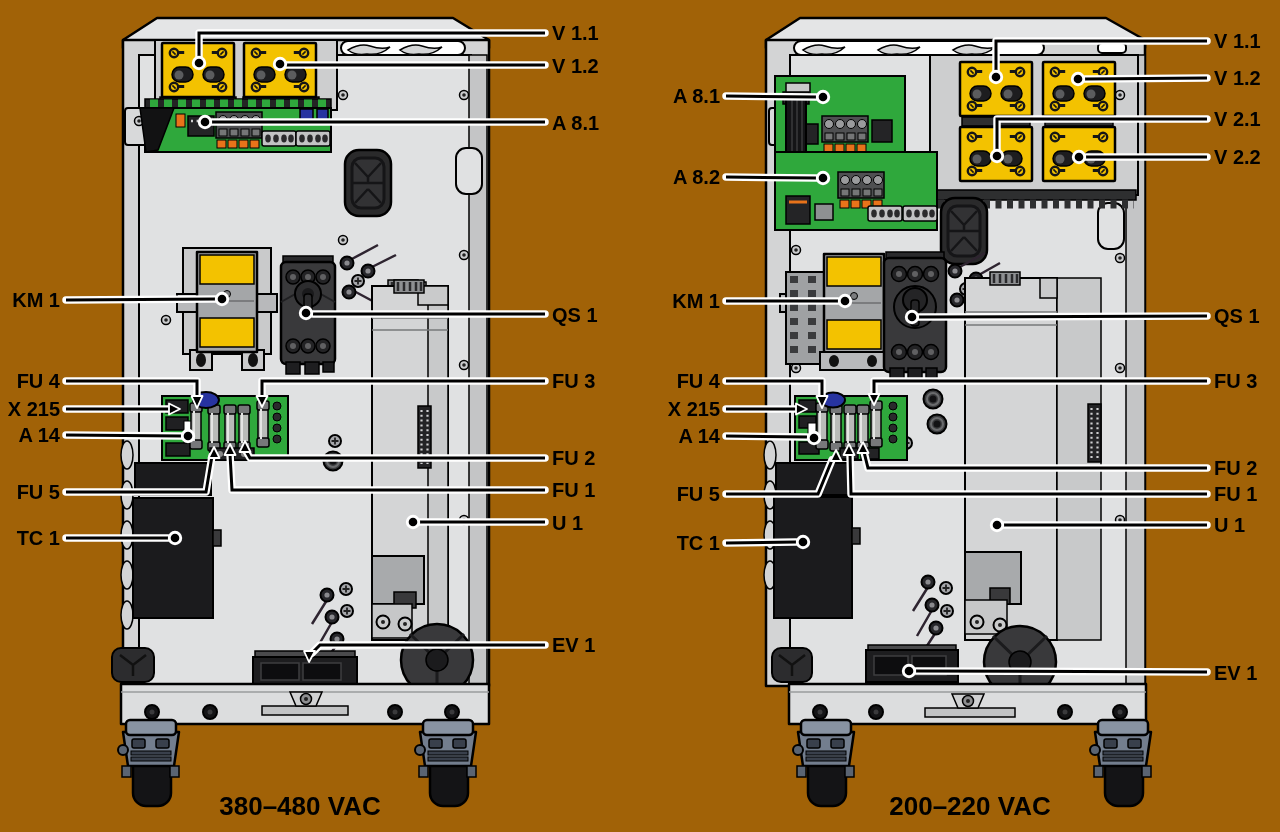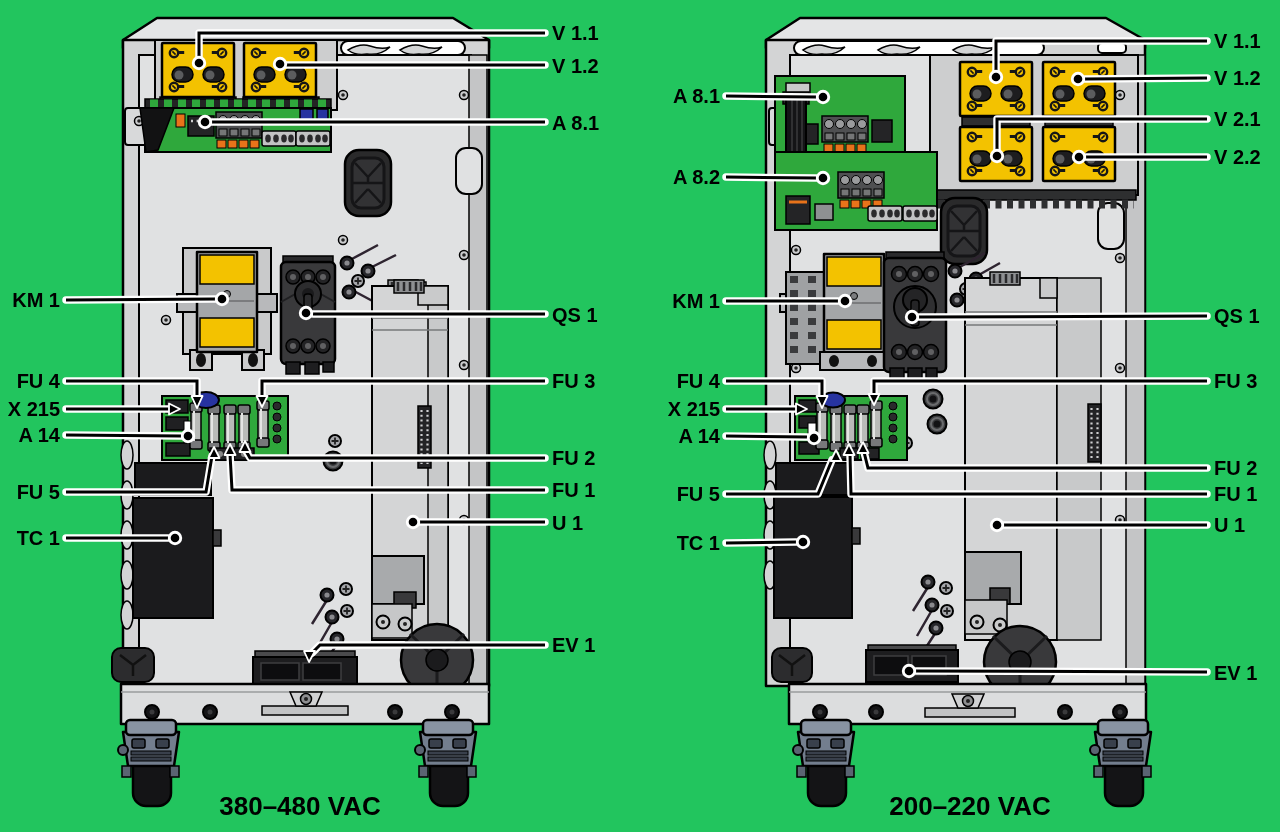--- a/index.html
+++ b/index.html
@@ -1,16 +1,16 @@
 <!DOCTYPE html>
 <html><head>
 <meta charset="utf-8">
 <style>
   html,body{margin:0;padding:0;background:#ffffff;}
-  .stage{position:relative;width:1280px;height:832px;background:#22c55e;overflow:hidden;}
+  .stage{position:relative;width:1280px;height:832px;background:#a16207;overflow:hidden;}
   svg{display:block;}
   .lbl{font-family:"Liberation Sans",sans-serif;font-weight:bold;font-size:20px;fill:#000;}
   .cap{font-family:"Liberation Sans",sans-serif;font-weight:bold;font-size:26px;fill:#000;text-anchor:middle;}
   .lc{stroke:#fff;stroke-width:7.5;fill:none;stroke-linecap:round;stroke-linejoin:round;}
   .ll{stroke:#000;stroke-width:3;fill:none;stroke-linecap:butt;stroke-linejoin:miter;}
   .dotc{fill:#fff;}
   .dot{fill:#000;}
   .arr{fill:#000;stroke:#fff;stroke-width:1.8;stroke-linejoin:round;}
   .s1{stroke:#000;stroke-width:1;}
   .s15{stroke:#000;stroke-width:1.5;}

